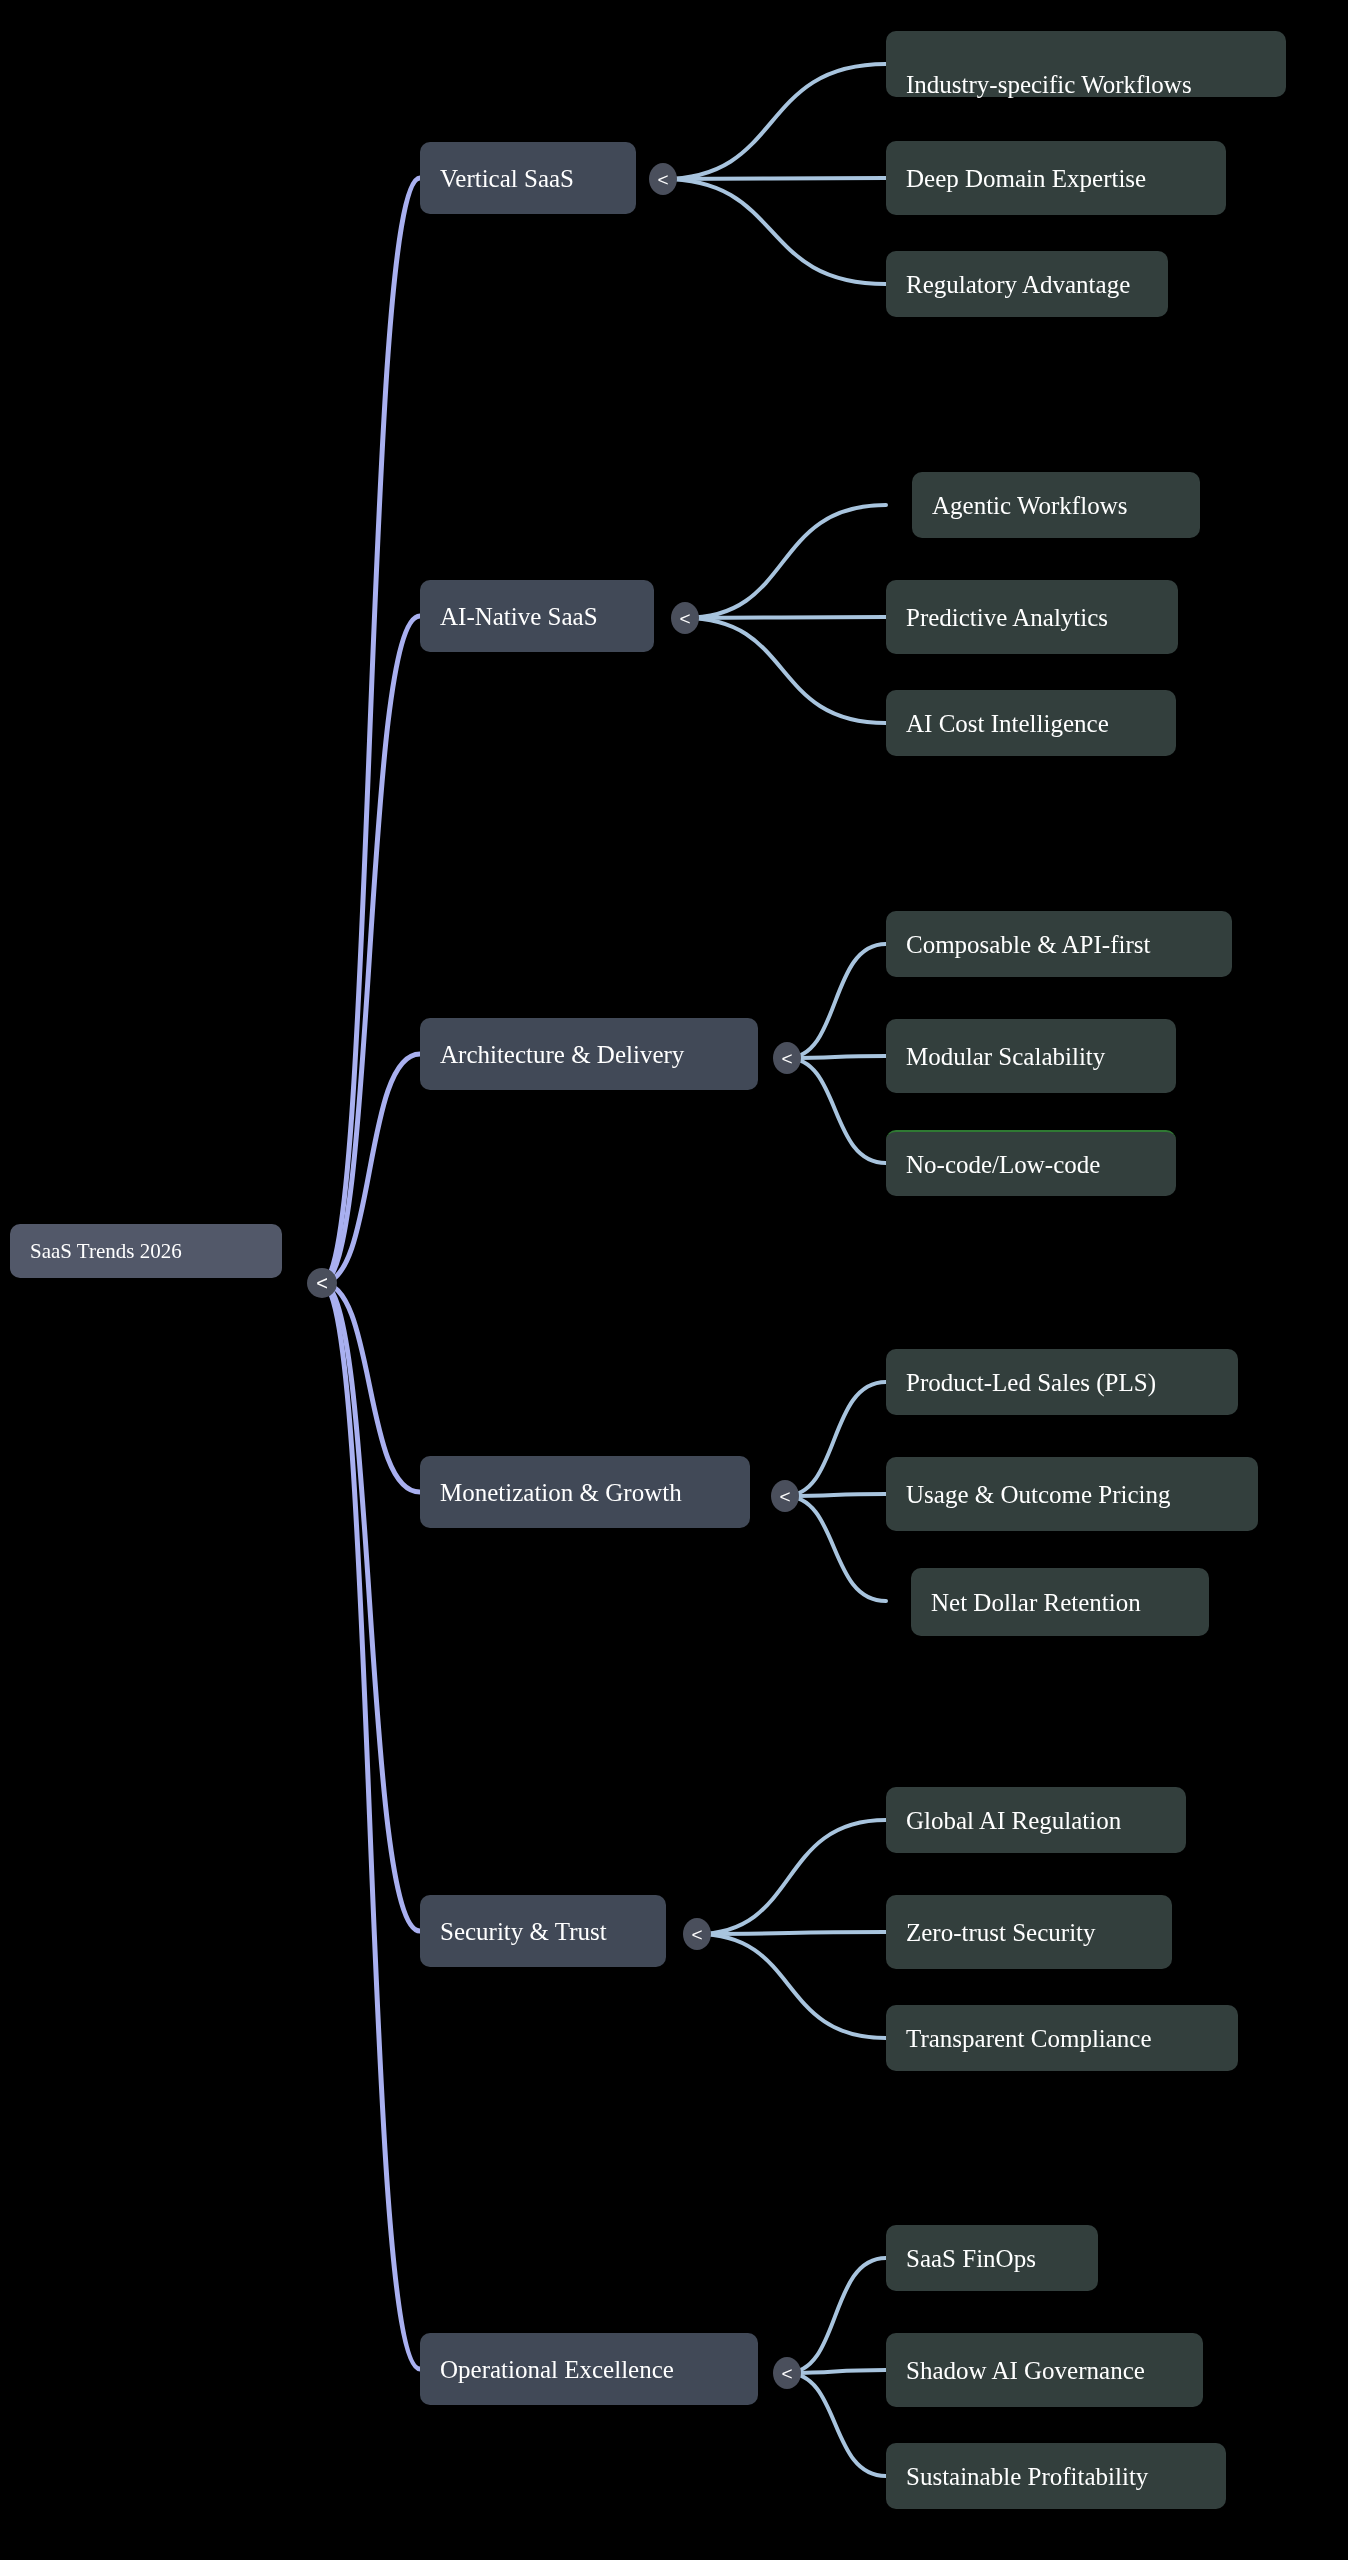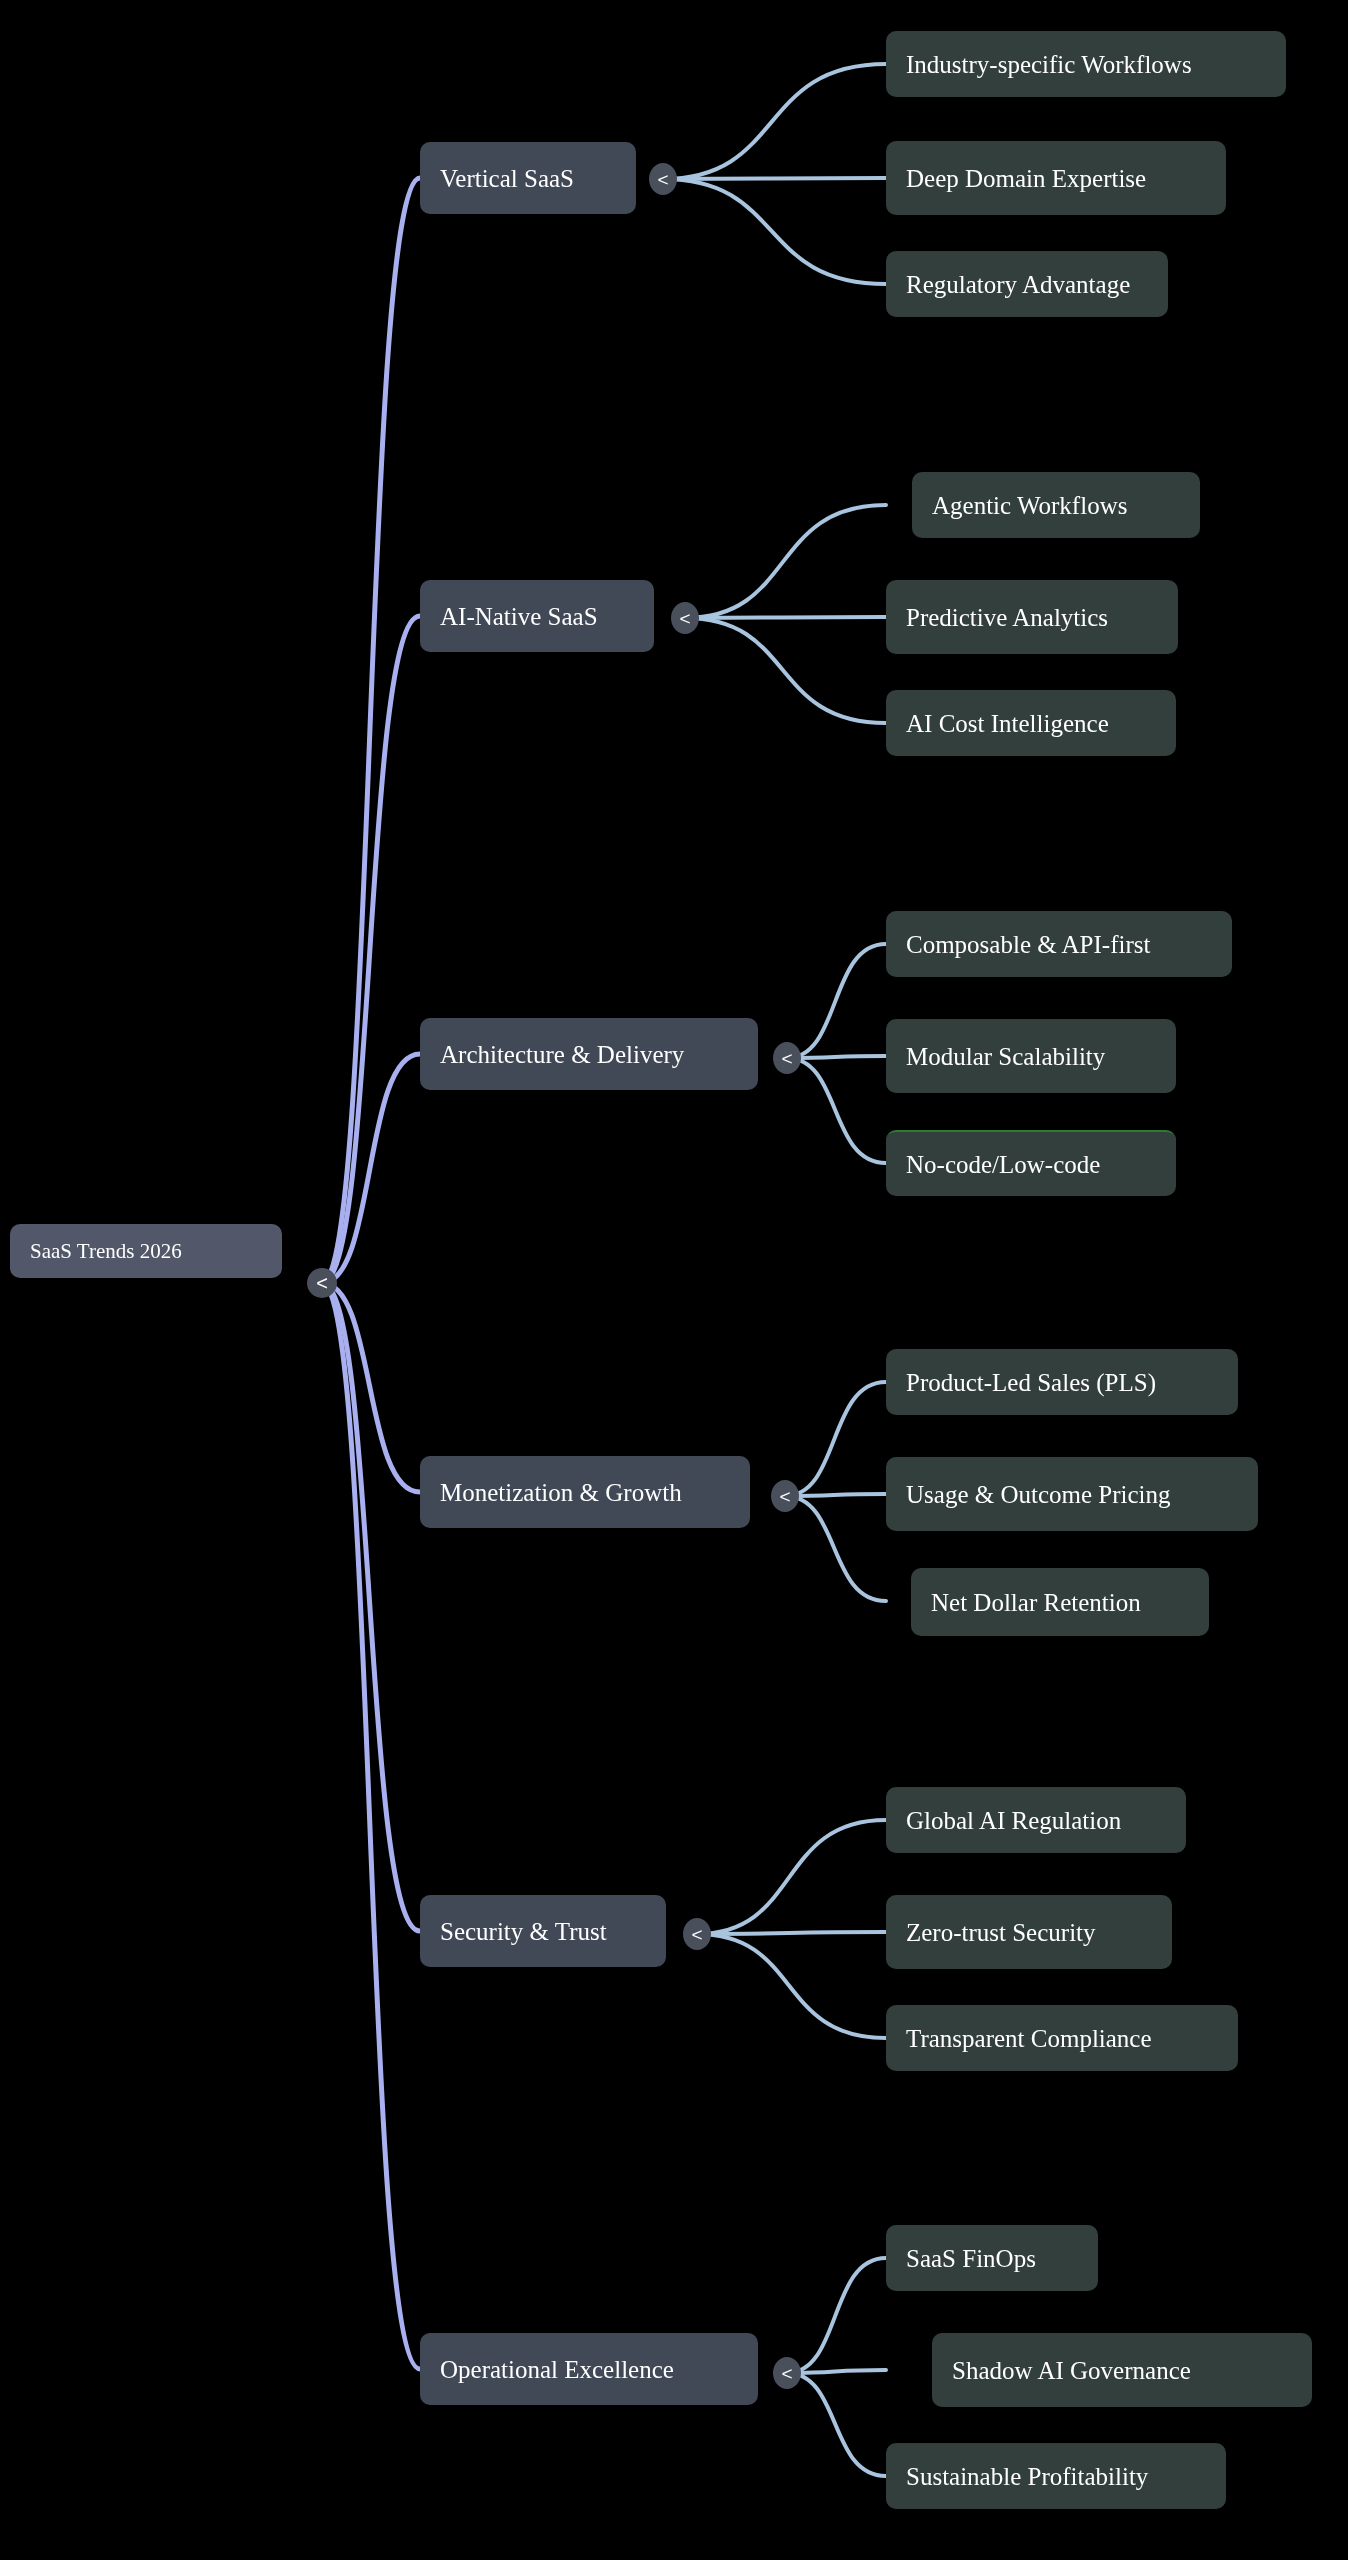--- a/index.html
+++ b/index.html
@@ -57,21 +57,21 @@
   </svg>
   <div id="nodes">
       <div class="node node-root" style="left: 10px; top: 1224px; width: 272px; height: 54px;">
         <span class="label">SaaS Trends 2026</span>
       </div>
       <div class="toggle toggle-root" style="left: 307px; top: 1268px;">&lt;</div>
       <div class="node node-branch" style="left: 420px; top: 142px; width: 216px; height: 72px;">
         <span class="label">Vertical SaaS</span>
       </div>
       <div class="toggle toggle-branch" style="left: 649px; top: 163px;">&lt;</div>
-      <div class="node node-leaf" style="left: 886px; top: 31px; width: 400px; height: 66px;">
+      <div class="node node-leaf" style="left: 886px; top: 31px; width: 400px; height: 66px; align-items: flex-end;">
         <span class="label">Industry-specific Workflows</span>
       </div>
       <div class="node node-leaf" style="left: 886px; top: 141px; width: 340px; height: 74px;">
         <span class="label">Deep Domain Expertise</span>
       </div>
       <div class="node node-leaf" style="left: 886px; top: 251px; width: 282px; height: 66px;">
         <span class="label">Regulatory Advantage</span>
       </div>
       <div class="node node-branch" style="left: 420px; top: 580px; width: 234px; height: 72px;">
         <span class="label">AI-Native SaaS</span>
@@ -125,20 +125,20 @@
       <div class="node node-leaf" style="left: 886px; top: 2005px; width: 352px; height: 66px;">
         <span class="label">Transparent Compliance</span>
       </div>
       <div class="node node-branch" style="left: 420px; top: 2333px; width: 338px; height: 72px;">
         <span class="label">Operational Excellence</span>
       </div>
       <div class="toggle toggle-branch" style="left: 773px; top: 2357px;">&lt;</div>
       <div class="node node-leaf" style="left: 886px; top: 2225px; width: 212px; height: 66px;">
         <span class="label">SaaS FinOps</span>
       </div>
-      <div class="node node-leaf" style="left: 886px; top: 2333px; width: 380px; height: 74px; margin-left: 46px;">
+      <div class="node node-leaf" style="left: 886px; top: 2333px; width: 317px; height: 74px;">
         <span class="label">Shadow AI Governance</span>
       </div>
       <div class="node node-leaf" style="left: 886px; top: 2443px; width: 340px; height: 66px;">
         <span class="label">Sustainable Profitability</span>
       </div>
     </div>
 </div>
 
 </body></html>

